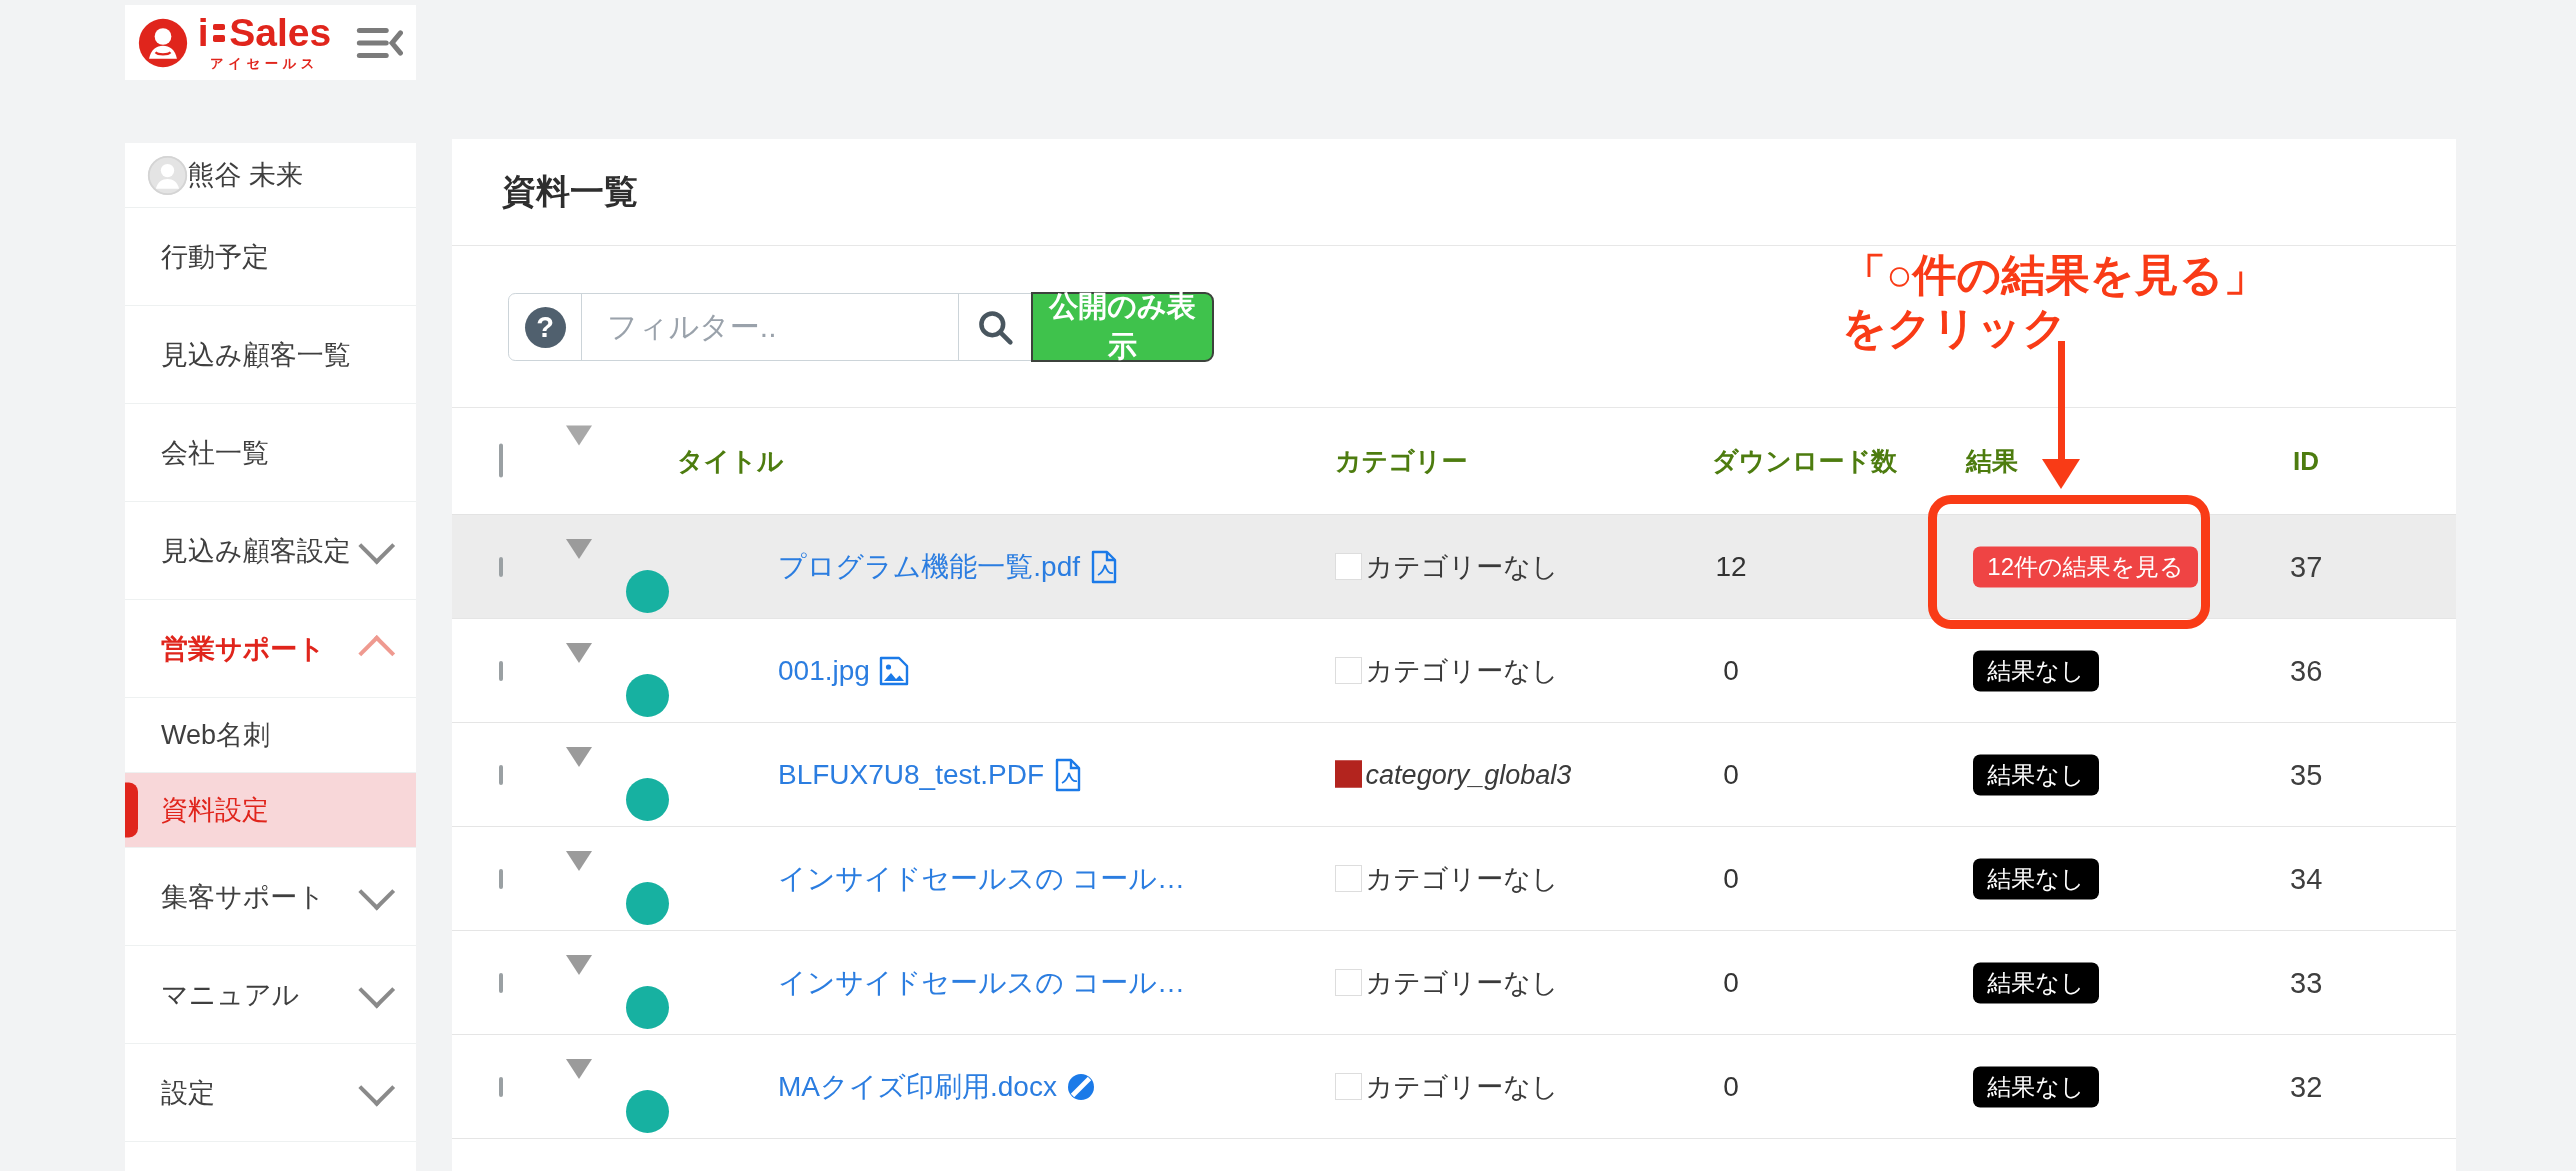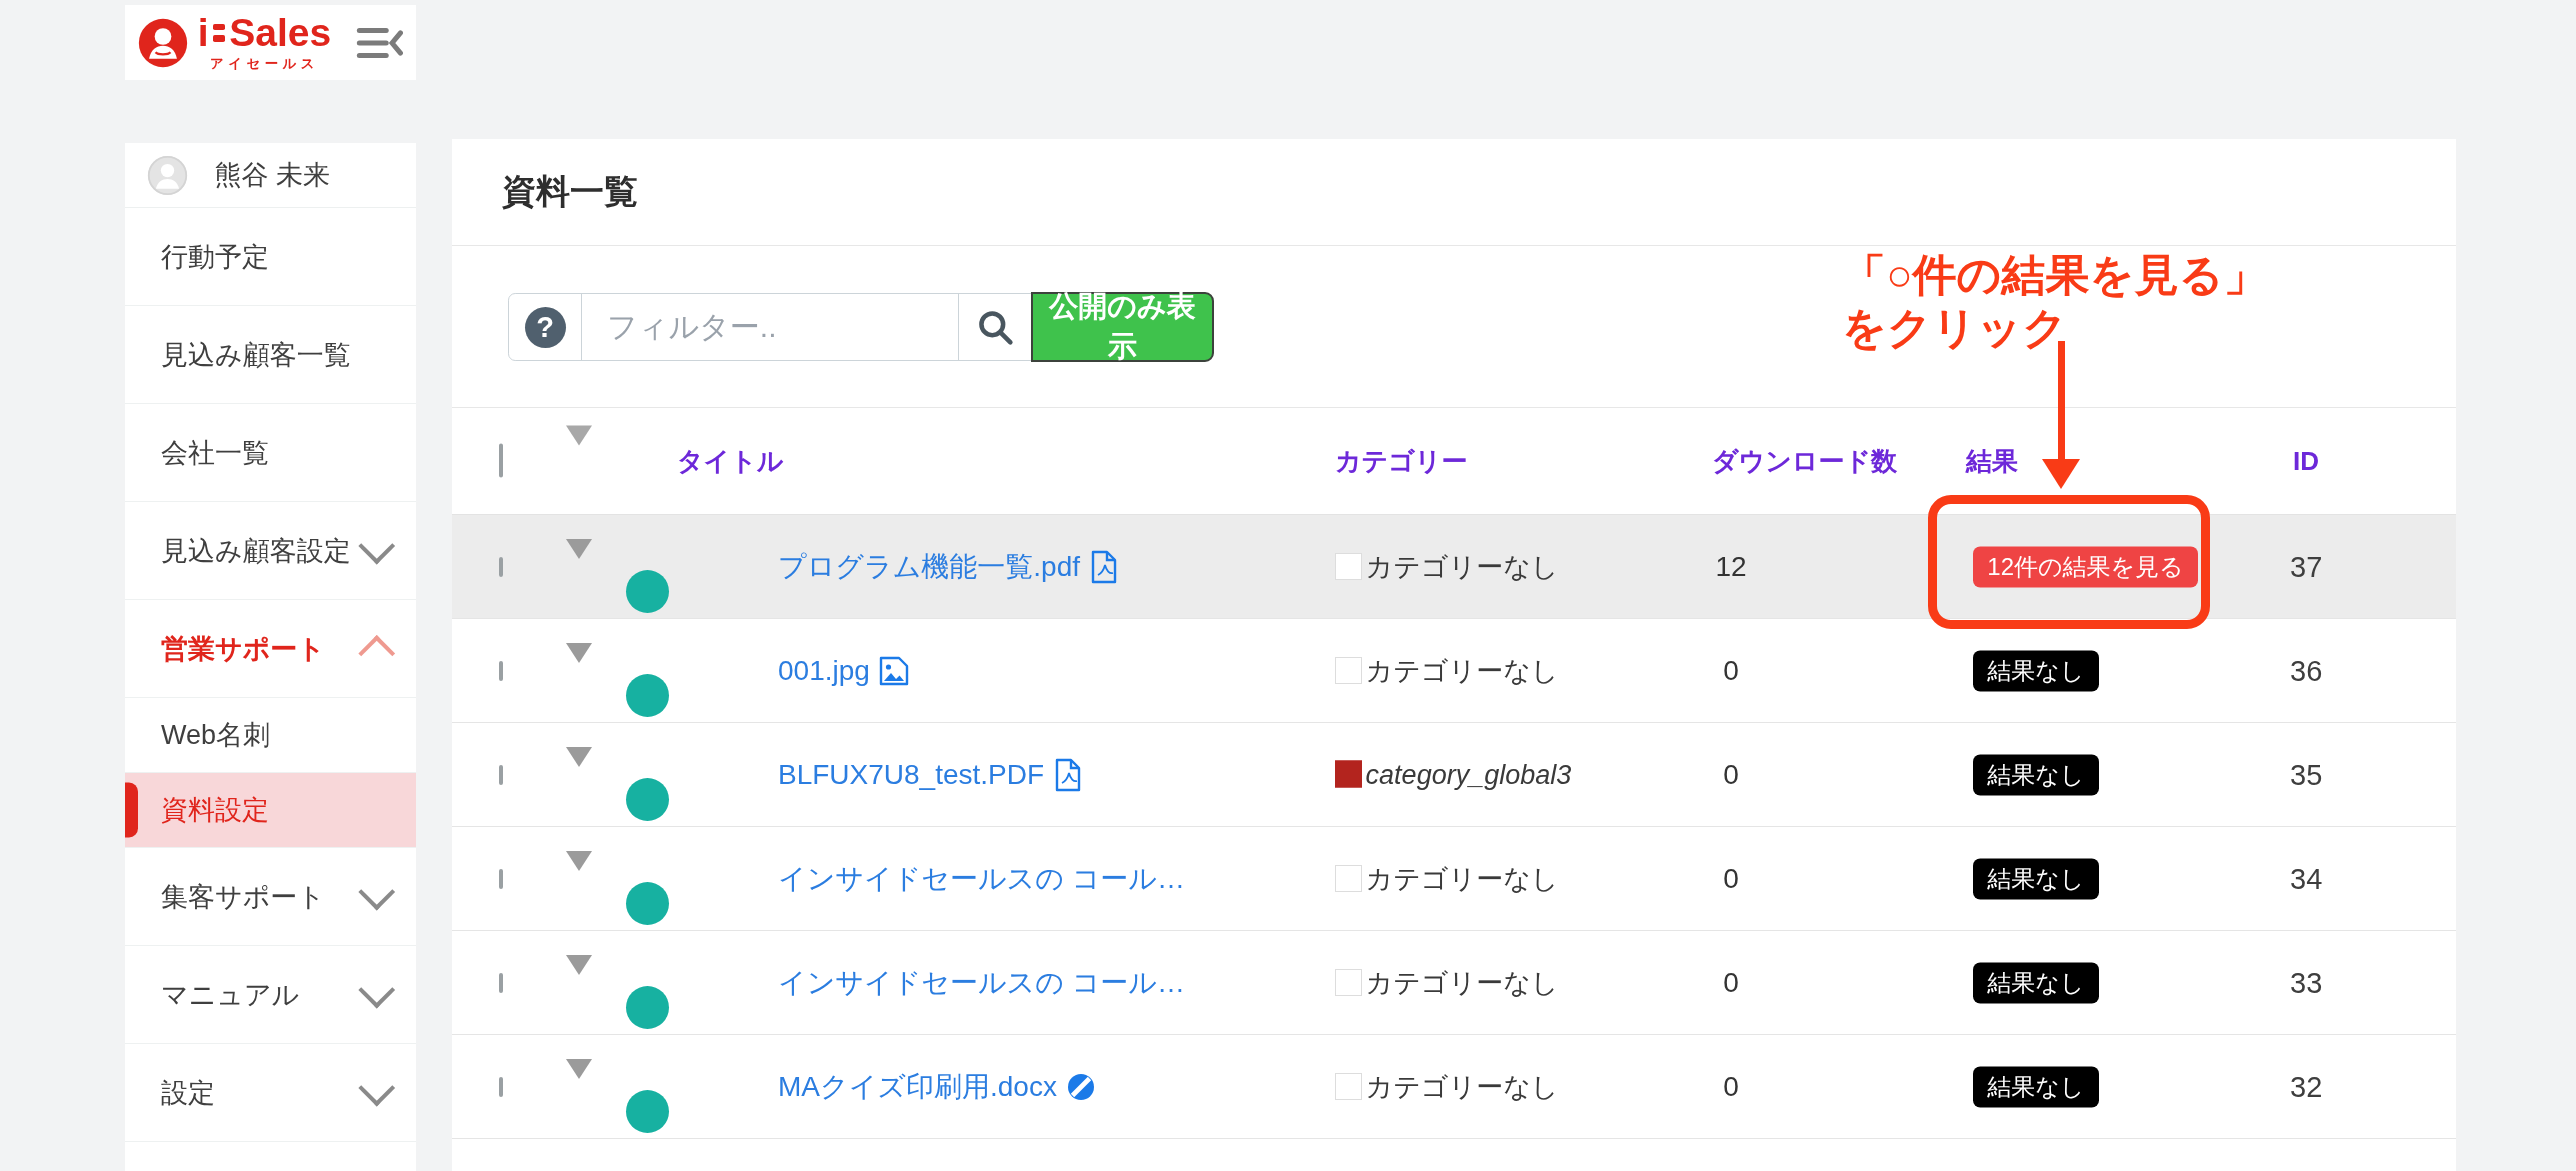--- a/index.html
+++ b/index.html
@@ -14,21 +14,21 @@
     display:flex;align-items:center;justify-content:center;gap:23px;}
   .logo{display:flex;align-items:center;gap:9px;}
   .brand-text{display:flex;flex-direction:column;align-items:center;}
   .brand-line{font-size:39px;font-weight:bold;color:#e0251c;display:flex;align-items:center;line-height:39px;}
   .eq{display:inline-flex;flex-direction:column;gap:5.4px;margin:0 4.5px;}
   .eq span{width:11.6px;height:6.3px;background:#e0251c;border-radius:1.8px;}
   .brand-sub{font-size:13.4px;font-weight:bold;color:#e0251c;letter-spacing:4.5px;margin-top:2.7px;}
   .menu-toggle{width:50px;height:39px;display:flex;align-items:center;justify-content:center;cursor:pointer;}
   
   .sidebar{position:absolute;left:125px;top:143px;width:291px;bottom:0;background:#fff;}
-  .side-user{height:64px;display:flex;align-items:center;gap:27px;padding:0 0 0 21.5px;border-bottom:1.8px solid #edf0f0;
+  .side-user{height:64px;display:flex;align-items:center;gap:0;padding:0 0 0 21.5px;border-bottom:1.8px solid #edf0f0;
     font-size:27px;color:#3f3f3f;}
   .side-item{height:98px;display:flex;align-items:center;justify-content:space-between;
     padding:0 27px 0 36px;border-bottom:1.8px solid #eef1f1;font-size:27px;color:#3f3f3f;position:relative;cursor:pointer;box-sizing:border-box;}
   .side-item.sub{height:75px;}
   .side-item.section-open{color:#e0251c;font-weight:600;}
   .side-item.active{background:#f8d7d9;color:#e0251c;}
   .active-bar{position:absolute;left:0;top:50%;transform:translateY(-50%);width:12.5px;height:55px;
     background:#e0251c;border-radius:0 9px 9px 0;}
   .chev{width:21.5px;height:21.5px;border-right:4.5px solid #8a8a8a;border-bottom:4.5px solid #8a8a8a;flex:none;}
   .chev.down{transform:rotate(45deg) translate(-3.6px,-3.6px);}
@@ -43,21 +43,21 @@
   .help-btn{width:72px;display:flex;align-items:center;justify-content:center;border-right:1.8px solid #ccd4d9;cursor:pointer;}
   .help-glyph{width:41px;height:41px;border-radius:50%;background:#50606e;color:#fff;font-size:29px;font-weight:bold;
     display:flex;align-items:center;justify-content:center;}
   .filter-input{width:326px;border:none;outline:none;padding:0 25px;font-size:30px;color:#333;
     font-family:"Liberation Sans","DejaVu Sans",sans-serif;}
   .filter-input::placeholder{color:#9aa2ab;}
   .search-btn{width:72px;border-left:1.8px solid #ccd4d9;background:#fff;display:flex;align-items:center;justify-content:center;cursor:pointer;}
   .public-btn{width:183px;margin:-1.8px -1.8px -1.8px 0;background:#3fc24c;border:2.7px solid #3c423c;border-radius:0 9px 9px 0;
     color:#fff;font-size:29px;font-weight:bold;display:flex;align-items:center;justify-content:center;cursor:pointer;}
   
-  .table-header{position:relative;height:106px;border-bottom:1.8px solid #e3e3e3;font-size:26px;font-weight:bold;color:#6d28d9;}
+  .table-header{position:relative;height:106px;border-bottom:1.8px solid #e3e3e3;font-size:26px;font-weight:bold;color:#4d7c0f;}
   .cell{position:absolute;top:50%;transform:translateY(-50%);white-space:nowrap;}
   .row{position:relative;height:103px;border-bottom:1.8px solid #e5e5e5;}
   .row.hl{background:#ececec;}
   .checkbox{width:24px;height:24px;border:2.7px solid #9aa0a3;border-radius:3.6px;background:#fff;box-sizing:border-box;cursor:pointer;}
   .caret{width:0;height:0;border-left:13.4px solid transparent;border-right:13.4px solid transparent;
     border-top:20.6px solid #9b9b9b;cursor:pointer;}
   .table-header .caret{border-top-color:#a8a8a8;}
   .toggle{width:89px;height:50px;border-radius:25px;background:#a9dfd7;position:relative;cursor:pointer;}
   .toggle .knob{position:absolute;right:3.6px;top:3.6px;width:43px;height:43px;border-radius:50%;background:#17b1a1;}
   .doc-link{font-size:28px;color:#2b7de0;text-decoration:none;display:inline-flex;align-items:center;gap:9px;cursor:pointer;}

